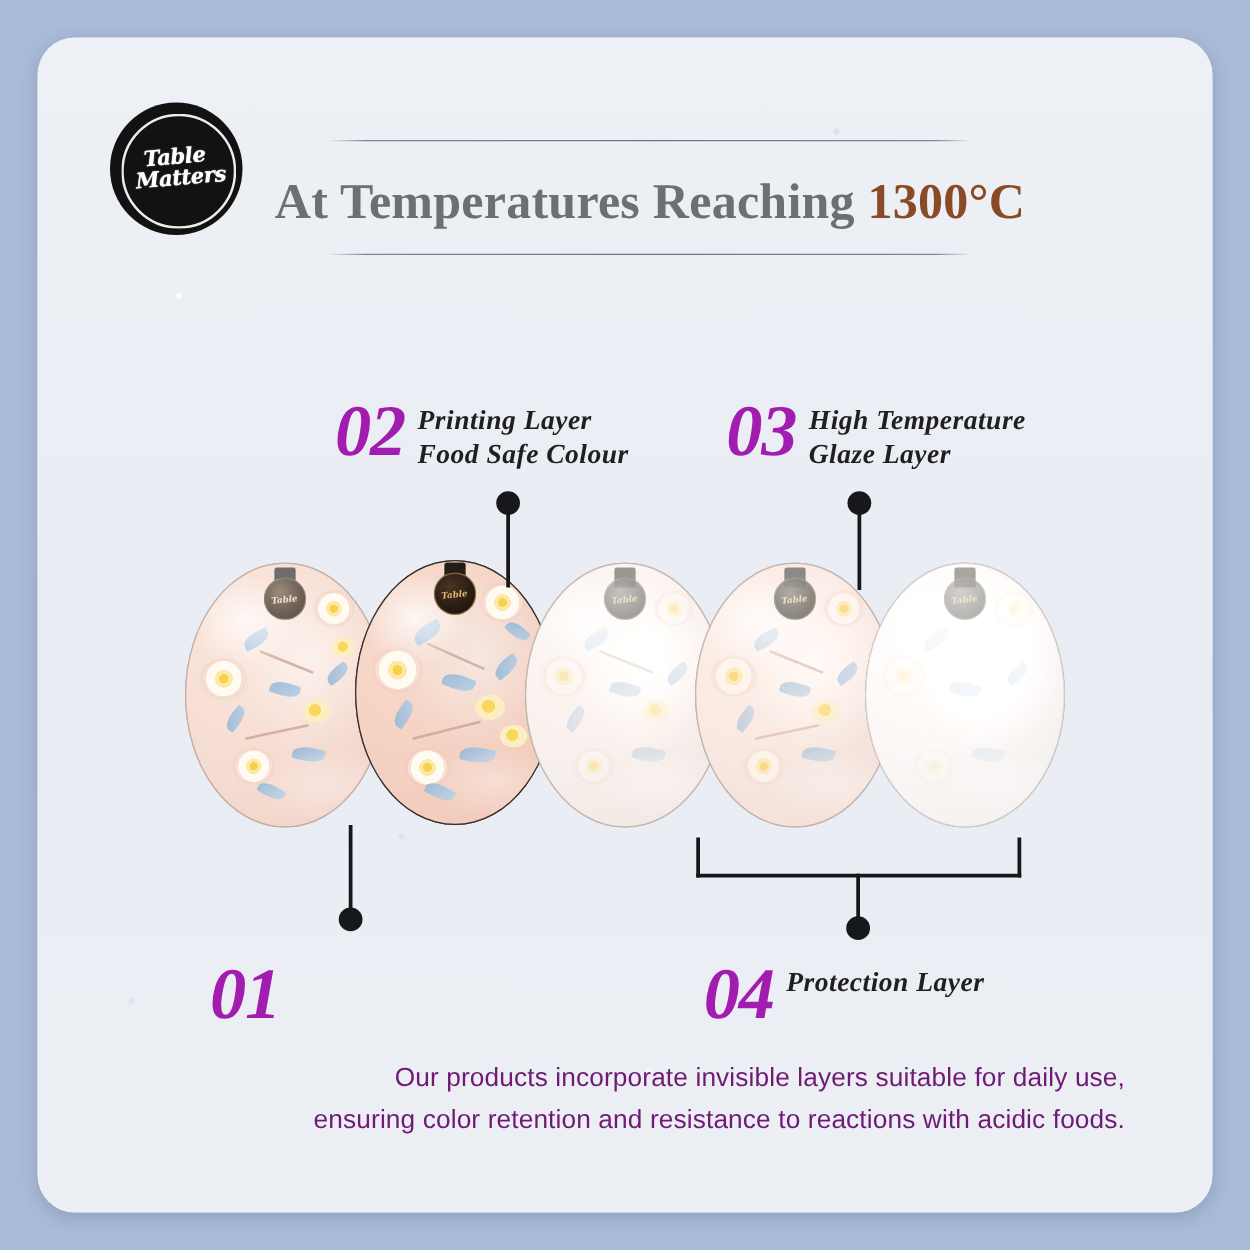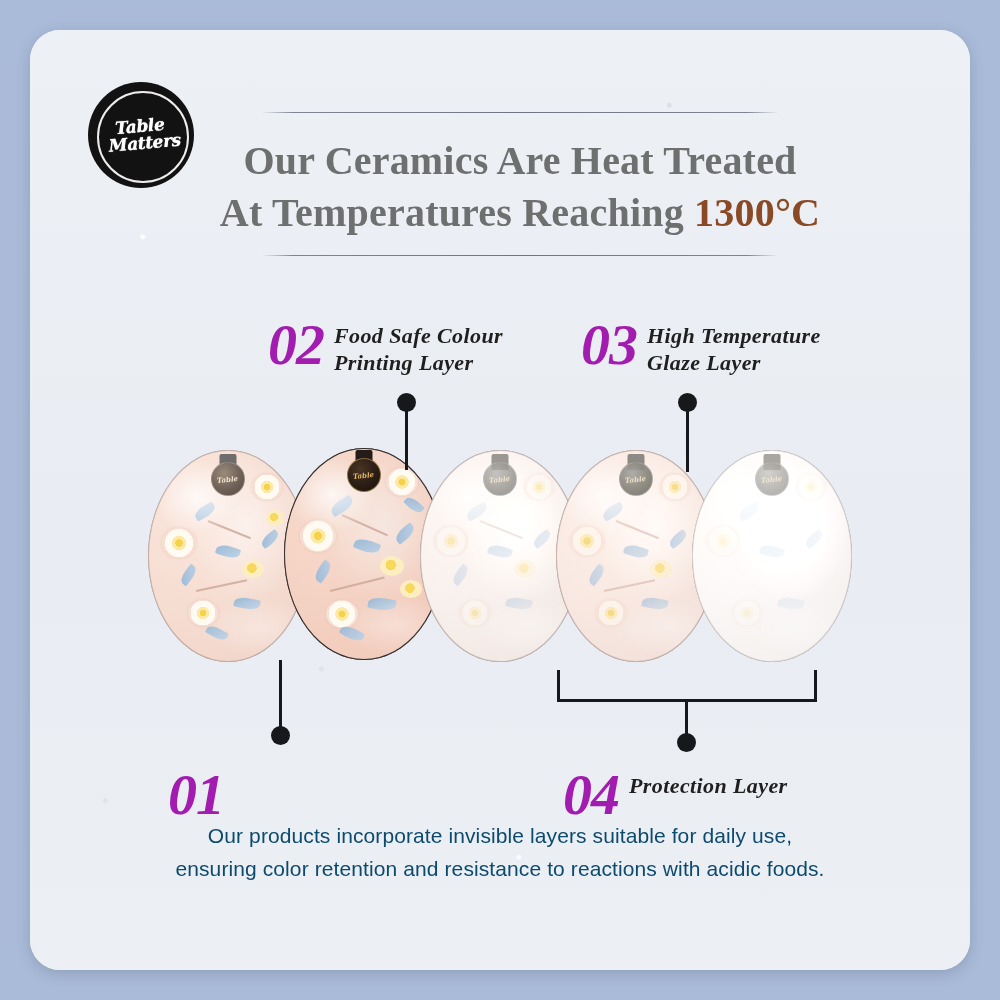--- a/index.html
+++ b/index.html
@@ -190,44 +190,43 @@
     border:1px solid rgba(214,170,96,.55);
   }
   #badge-2 .coin span{color:#e3b768;}
   #badge-1 .coin{background:radial-gradient(circle at 38% 32%, #9a8b7c 0%, #6f6157 55%, #554940 100%);}
   #badge-1 .coin span{color:#f0e3cc;}
   #badge-3 .coin{background:radial-gradient(circle at 38% 32%, #b8b5b2 0%, #97948f 55%, #7e7b76 100%);opacity:.8;}
   #badge-4 .coin{background:radial-gradient(circle at 38% 32%, #a8a5a1 0%, #858278 55%, #6d6a64 100%);opacity:.9;}
   #badge-5 .coin{background:radial-gradient(circle at 38% 32%, #c2bfbb 0%, #a5a29d 55%, #8d8a85 100%);opacity:.72;}
   
   #caption{
-    position:absolute;left:70px;top:789px;width:800px;
-    text-align:center;z-index:5;
+    position:absolute;left:70px;top:816px;width:800px;
+    text-align:right;z-index:5;
     font-family:"Liberation Sans", sans-serif;
-    font-size:21px;line-height:33px;color:#0c4a6e;
+    font-size:21px;line-height:33px;color:#701a75;
     letter-spacing:.1px;
   }
 </style>
 </head>
 <body>
 
 <div id="frame">
   <div id="card">
 
     <div id="logo">
       <div class="ring"></div>
       <div class="wordmark">
         <span>Table</span>
         <span class="l2">Matters</span>
       </div>
     </div>
 
     <div id="headline">
       <div class="rule top"></div>
-      <div class="h-line">Our Ceramics Are Heat Treated</div>
       <div class="h-line"><span>At Temperatures Reaching </span><span class="temp">1300°C</span></div>
       <div class="rule bot"></div>
     </div>
 
     <div class="dot" style="left:367px;top:363px;"></div>
     <div class="leader v" style="left:375px;top:376px;height:64px;"></div>
 
     <div class="dot" style="left:648px;top:363px;"></div>
     <div class="leader v" style="left:656px;top:376px;height:66px;"></div>
 
@@ -375,22 +374,22 @@
               <span>Table</span>
             </div>
         </div>
       </div>
 
     </div>
 
     <div class="label" id="label-02">
       <div class="num">02</div>
       <div class="txt">
+        <div>Printing Layer</div>
         <div>Food Safe Colour</div>
-        <div>Printing Layer</div>
       </div>
     </div>
 
     <div class="label" id="label-03">
       <div class="num">03</div>
       <div class="txt">
         <div>High Temperature</div>
         <div>Glaze Layer</div>
       </div>
     </div>

